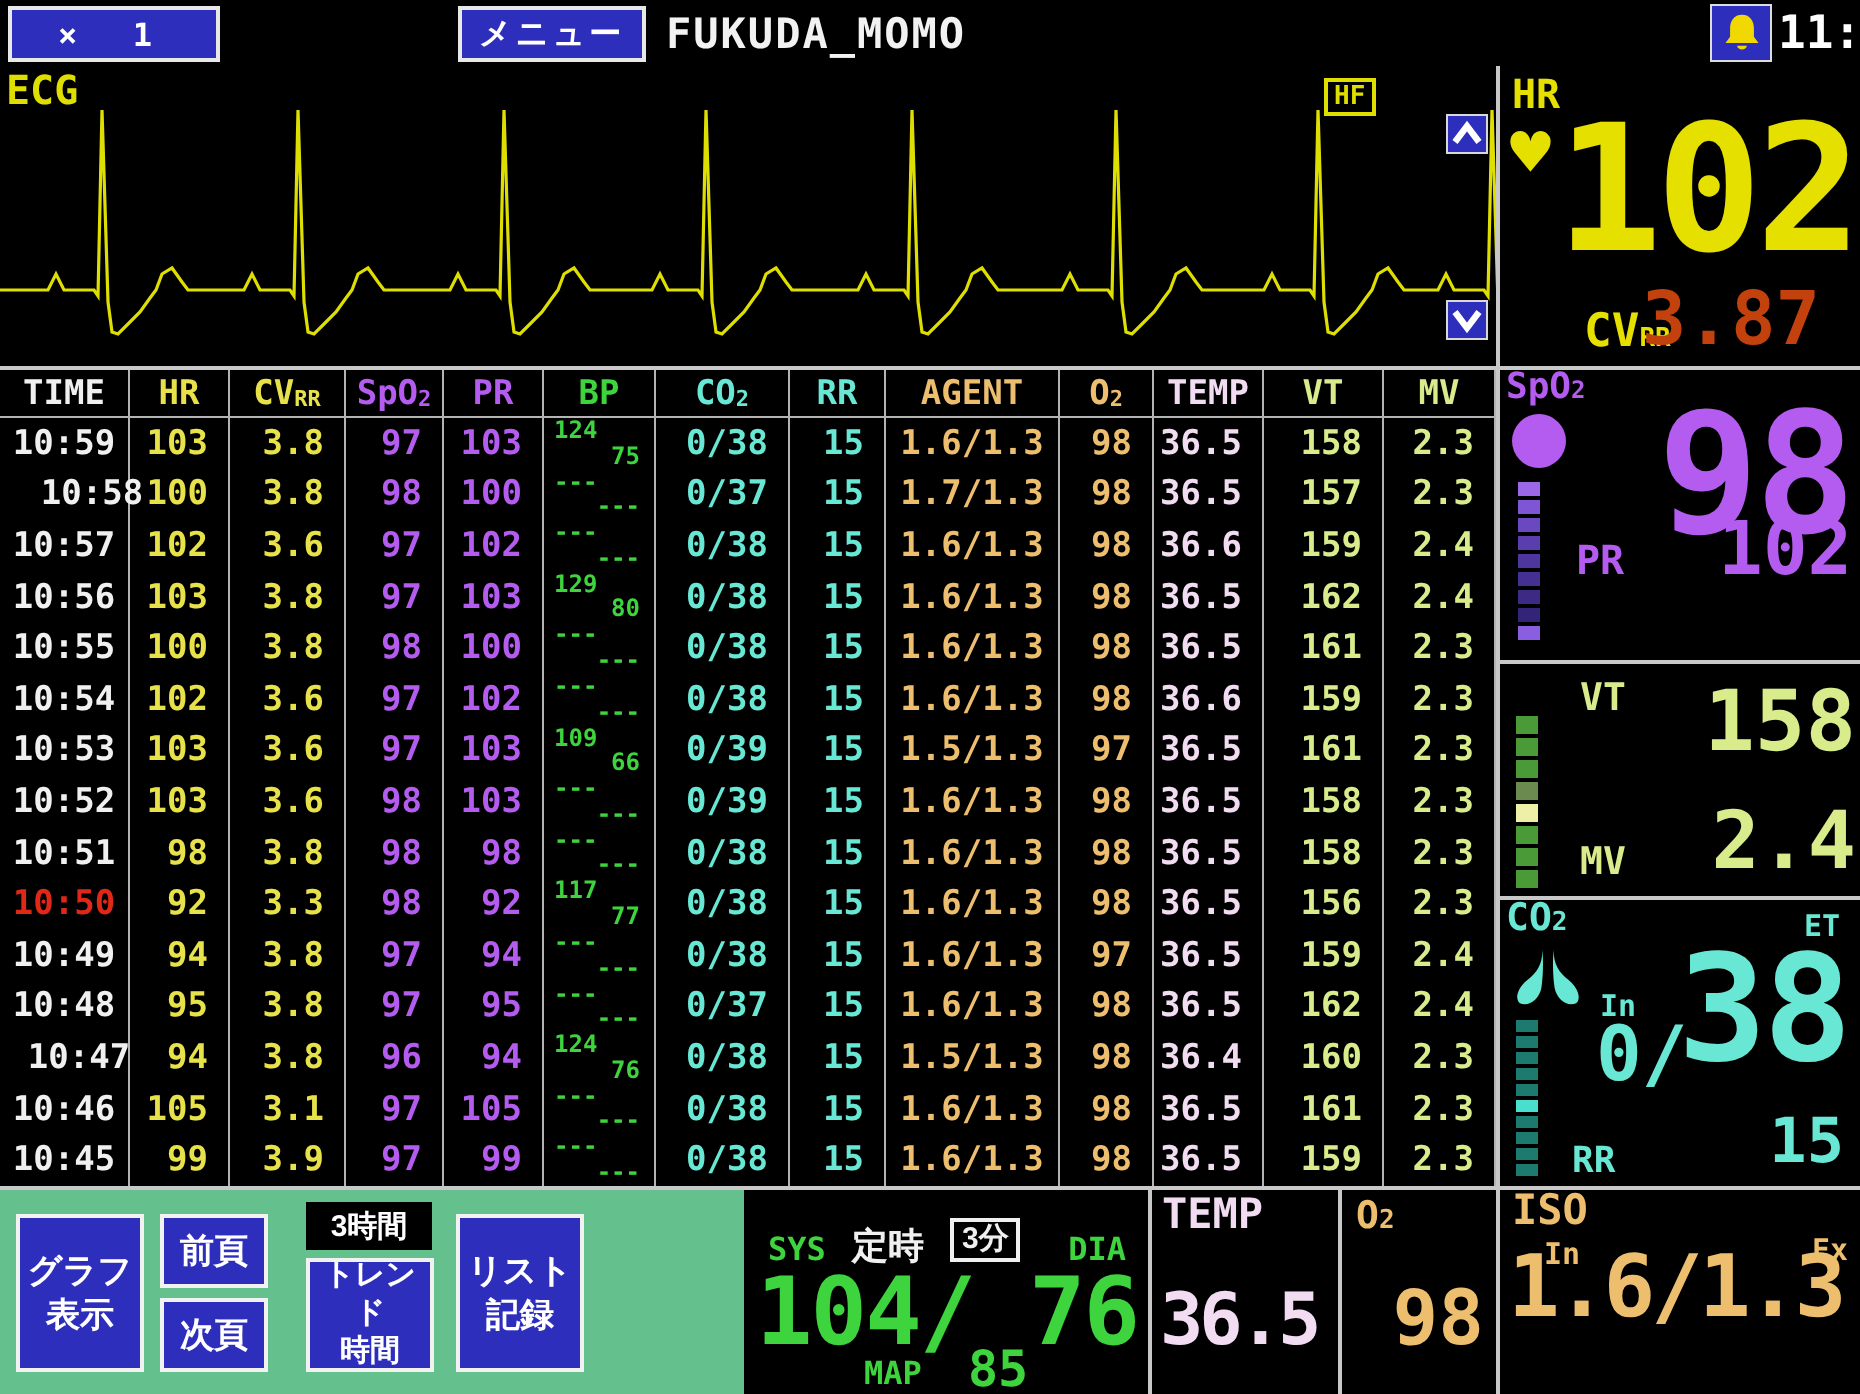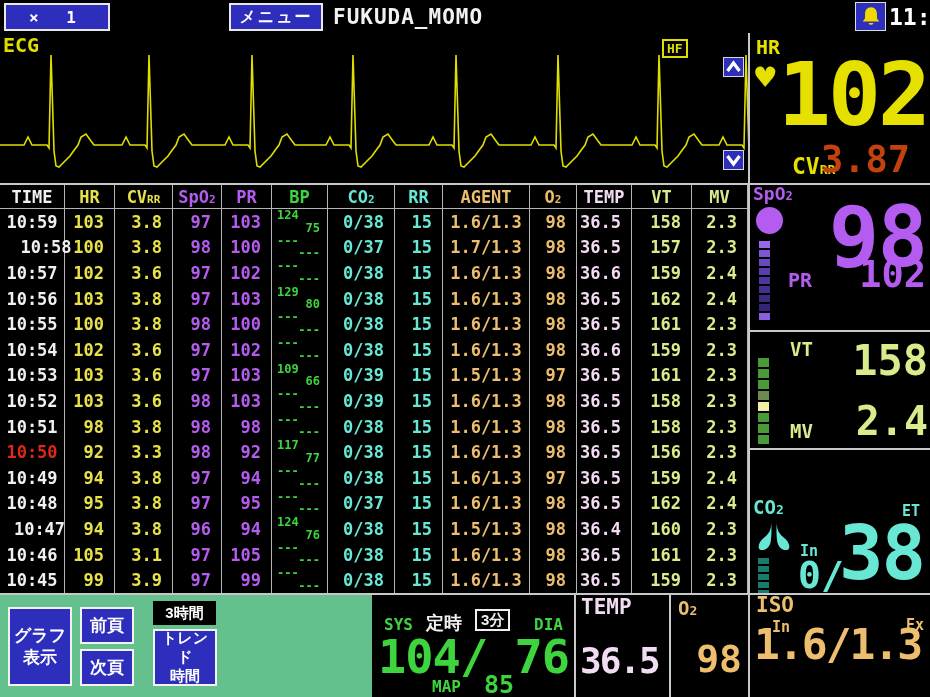--- a/index.html
+++ b/index.html
@@ -44,21 +44,21 @@
   .cell.c-agent{justify-content:center;padding-right:0;}
   .cell.c-bp{justify-content:center;padding:0;position:relative;}
   .bp-sys{position:absolute;left:5px;top:1px;font-size:12px;line-height:11px;}
   .bp-dia{position:absolute;right:7px;bottom:1px;font-size:12px;line-height:11px;}
 
   
   .panel{position:absolute;background:#000;}
   #p-hr{left:750px;top:35px;width:180px;height:148px;}
   #p-spo2{left:750px;top:185px;width:180px;height:115px;text-align:center;}
   #p-vtmv{left:750px;top:332px;width:180px;height:116px;}
-  #p-co2{left:750px;top:450px;width:176px;height:143px;margin-top:48px;}
+  #p-co2{left:750px;top:450px;width:176px;height:143px;}
   .plabel{position:absolute;font-family:"DejaVu Sans Mono",monospace;font-weight:bold;}
   .seg{width:11px;margin-bottom:2px;}
   .segcol{position:absolute;display:flex;flex-direction:column;}
 
   
   .hline,.vline{position:absolute;background:#c8c8c8;}
 
   
   #green-panel{left:0;top:595px;width:372px;height:102px;background:#64c08d;}
   .gbtn{position:absolute;background:#2e2ebc;border:2px solid #f2f2f2;color:#fff;
@@ -479,20 +479,24 @@
         <span>前頁</span>
       </div>
     <div id="btn-next" class="gbtn">
         <span>次頁</span>
       </div>
     <div id="trend-badge">3時間</div>
     <div id="btn-trend" class="gbtn">
       <span>トレンド</span>
         <span>時間</span>
     </div>
+    <div id="btn-list" class="gbtn">
+      <span>リスト</span>
+        <span>記録</span>
+    </div>
   </div>
 
   <div id="p-nibp" class="panel">
     <div class="plabel" style="left:10px;top:20px;font-size:16px;color:#3ed43e;">SYS</div>
     <div class="abs" style="left:52px;top:16px;font-size:18px;font-weight:bold;color:#f0f0f0;">定時</div>
     <div id="nibp-int-badge">3分</div>
     <div class="plabel" style="right:10px;top:20px;font-size:16px;color:#3ed43e;">DIA</div>
     <div class="plabel" style="left:4px;top:34px;font-size:47px;color:#3ed43e;letter-spacing:-1px;">104/ 76</div>
     <div class="plabel" style="left:58px;bottom:1px;font-size:16px;color:#3ed43e;">MAP</div>
     <div class="plabel" style="left:110px;bottom:-2px;font-size:25px;color:#3ed43e;">85</div>

